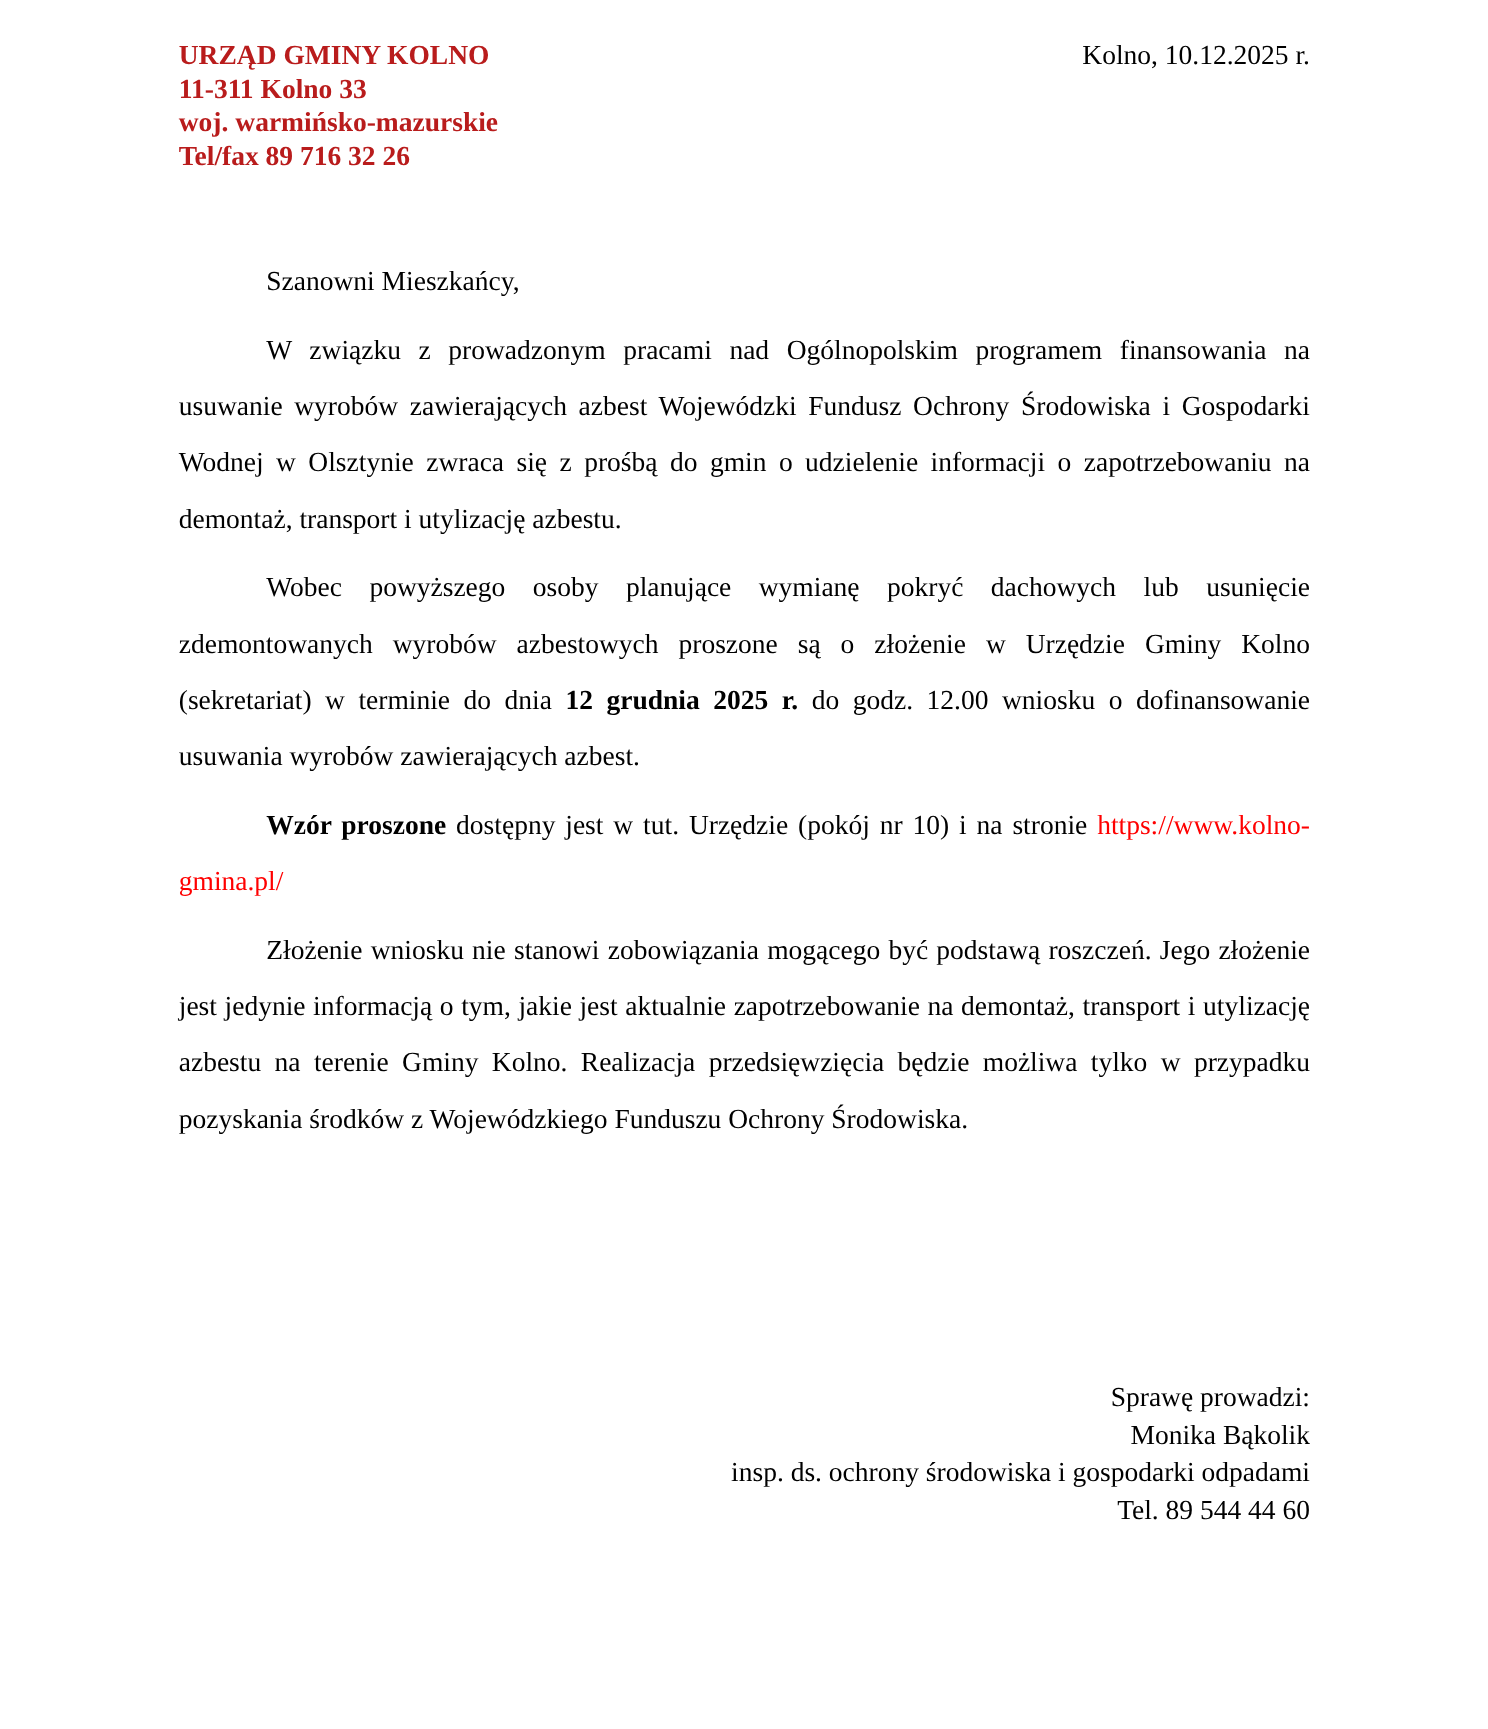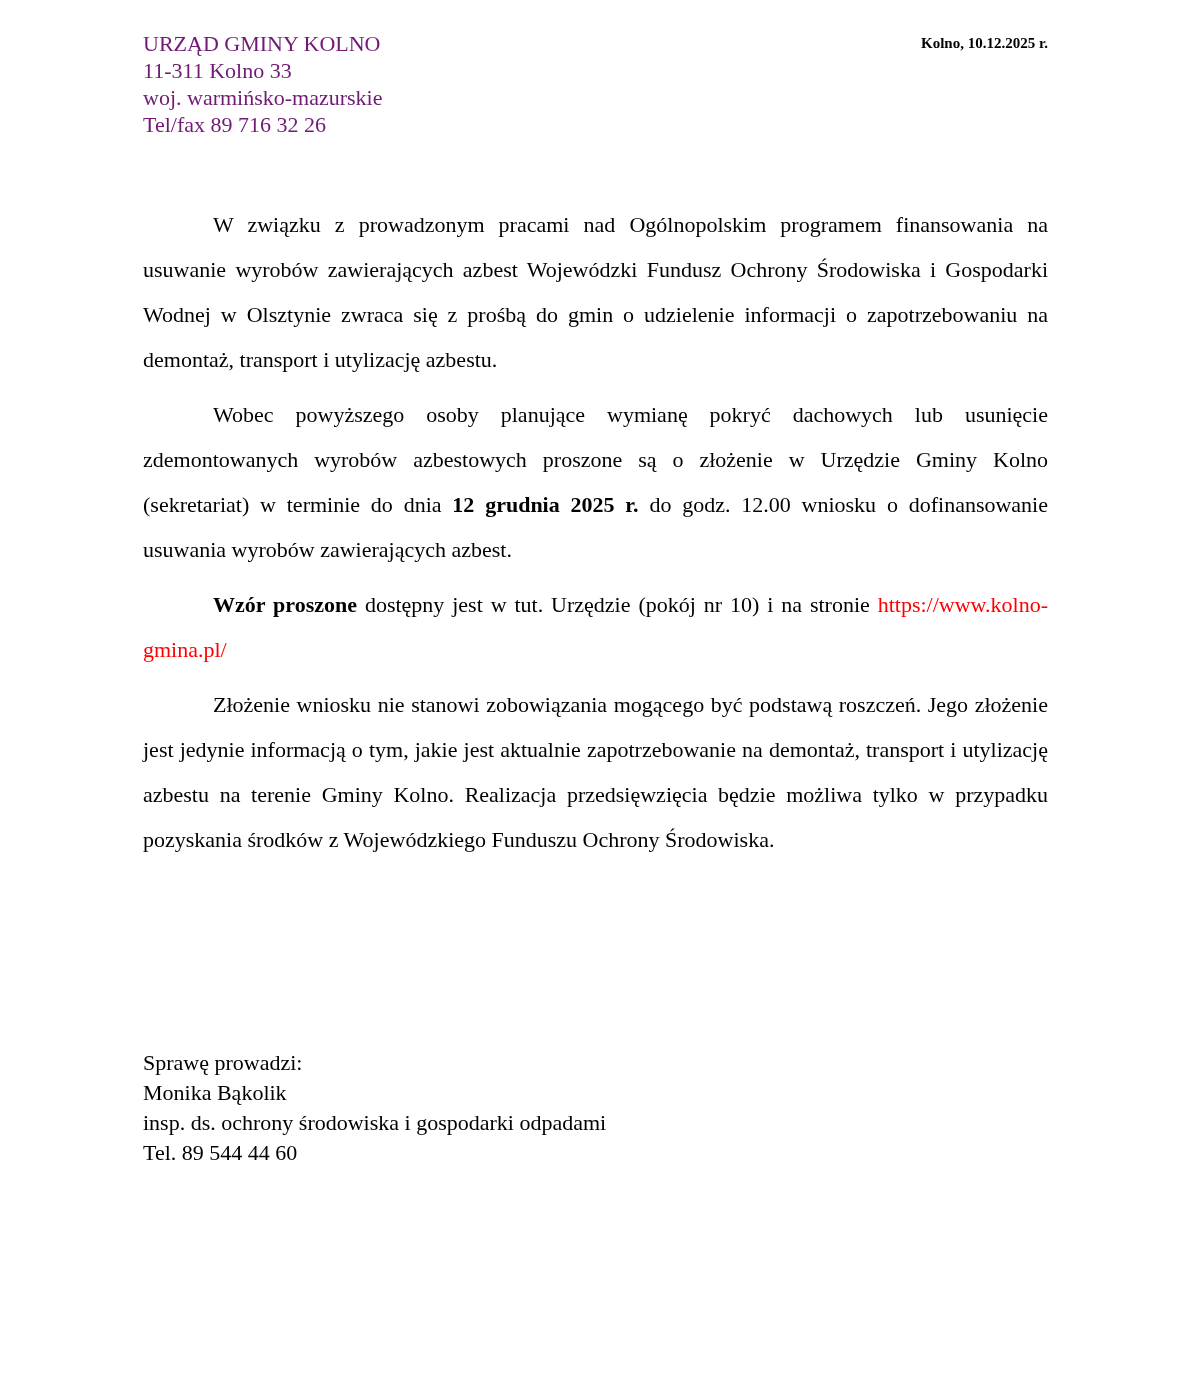--- a/index.html
+++ b/index.html
@@ -17,30 +17,30 @@
     font-family: "Liberation Serif", serif;
     color: #000000;
     overflow: hidden;
   }
   .header-row {
     display: flex;
     justify-content: space-between;
     align-items: flex-start;
   }
   .letterhead {
-    color: #701a75;
+    color: #b91c1c;
     font-size: 22px;
     line-height: 27px;
+    font-weight: bold;
   }
   .date {
-    font-size: 15px;
+    font-size: 22px;
     line-height: 27px;
     color: #000000;
     white-space: nowrap;
-    font-weight: bold;
   }
   .letter-body {
     margin-top: 64px;
     font-size: 22px;
   }
   .letter-body p {
     margin: 0 0 10px 0;
     line-height: 45px;
     text-align: justify;
     text-indent: 70px;
@@ -56,39 +56,40 @@
     color: #ff0000;
     text-decoration: none;
     cursor: pointer;
   }
   .footer {
     margin-top: 186px;
     font-size: 22px;
     line-height: 30px;
   }
   .footer div {
-    text-align: left;
+    text-align: right;
   }
 </style>
 </head>
 <body>
 
 <div class="page">
 
   <div class="header-row">
     <div class="letterhead">
       <div>URZĄD GMINY KOLNO</div>
       <div>11-311 Kolno 33</div>
       <div>woj. warmińsko-mazurskie</div>
       <div>Tel/fax 89 716 32 26</div>
     </div>
     <div class="date">Kolno, 10.12.2025 r.</div>
   </div>
 
   <div class="letter-body">
+    <p class="salutation">Szanowni Mieszkańcy,</p>
 
     <p><span>W związku z prowadzonym pracami nad Ogólnopolskim programem finansowania na usuwanie wyrobów zawierających azbest Wojewódzki Fundusz Ochrony Środowiska i Gospodarki Wodnej w Olsztynie zwraca się z prośbą  do gmin o udzielenie informacji o zapotrzebowaniu na demontaż, transport i utylizację azbestu.</span></p>
 
     <p><span>Wobec powyższego osoby planujące wymianę pokryć dachowych lub usunięcie zdemontowanych wyrobów azbestowych proszone są o złożenie w Urzędzie Gminy Kolno (sekretariat) w terminie do dnia </span><strong>12 grudnia 2025 r.</strong><span> do godz. 12.00 wniosku o dofinansowanie usuwania wyrobów zawierających azbest.</span></p>
 
     <p><strong>Wzór proszone</strong><span> dostępny jest w tut. Urzędzie (pokój nr 10) i na stronie </span><a class="site-link">https://www.kolno-gmina.pl/</a></p>
 
     <p><span>Złożenie wniosku nie stanowi zobowiązania mogącego być podstawą roszczeń. Jego złożenie jest jedynie informacją o tym, jakie jest aktualnie zapotrzebowanie na demontaż, transport i utylizację azbestu na terenie Gminy Kolno. Realizacja przedsięwzięcia będzie możliwa tylko w przypadku pozyskania środków z Wojewódzkiego Funduszu Ochrony Środowiska.</span></p>
 
   </div>

